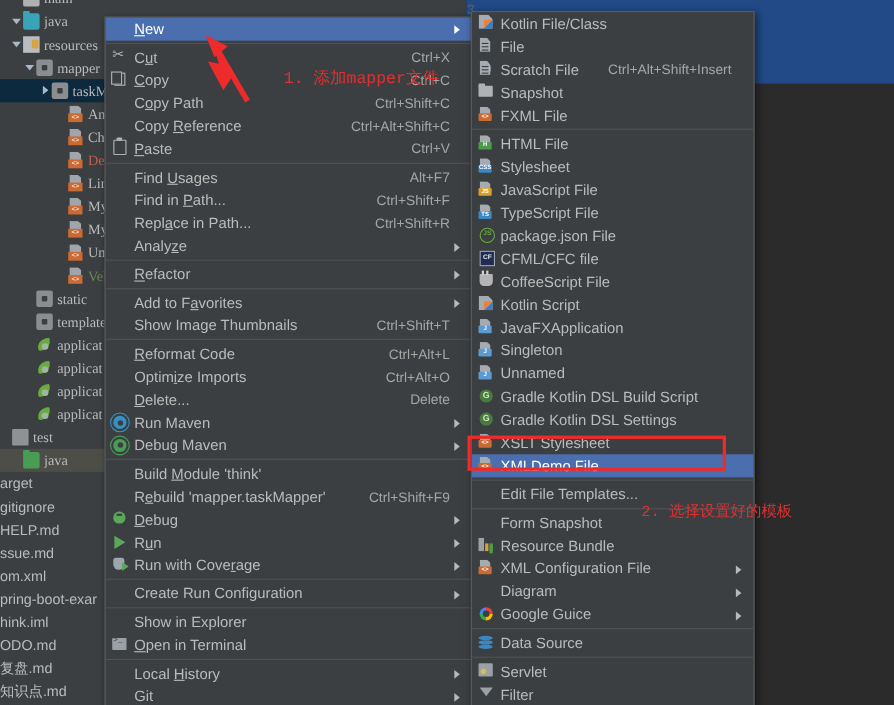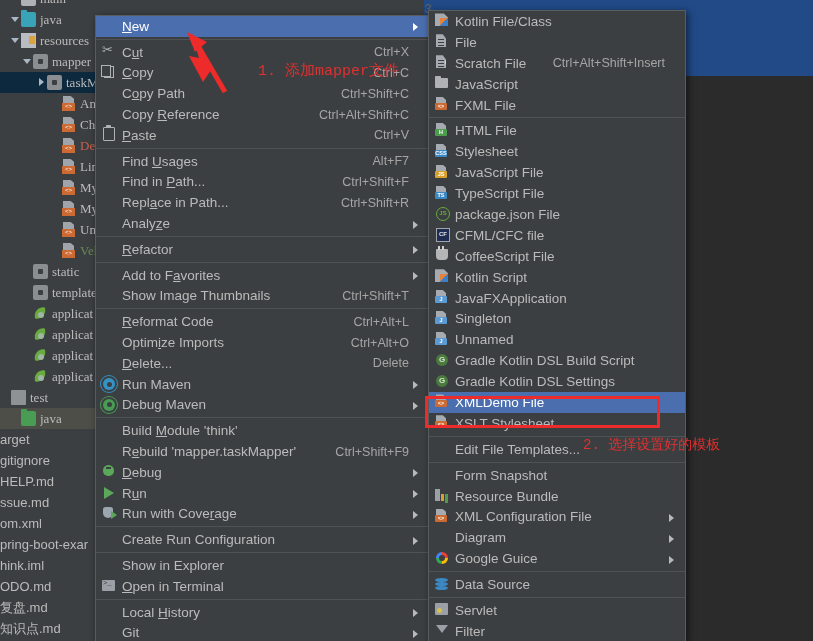--- a/index.html
+++ b/index.html
@@ -138,21 +138,21 @@
   .fi-db{position:absolute;left:4px;top:3px;width:13px;height:12px;}
   .fi-db::before{content:"";position:absolute;left:0;top:0;width:13px;height:4px;border-radius:50%;background:#3b88c3;box-shadow:0 4px 0 #3b88c3,0 8px 0 #3b88c3;}
   .fi-servlet{position:absolute;left:4px;top:3px;width:13px;height:12px;background:#9aa0a6;border-radius:1px;}
   .fi-servlet::after{content:"";position:absolute;left:2px;bottom:2px;width:5px;height:5px;border-radius:50%;background:#d6c24a;}
   .fi-filter{position:absolute;left:5px;top:4px;width:0;height:0;border-left:6px solid transparent;border-right:6px solid transparent;border-top:8px solid #9aa0a6;}
   .fi-filter::after{content:"";position:absolute;left:-1px;top:8px;width:2px;height:4px;background:#9aa0a6;}
 
   
   .annot{position:absolute;color:#e03030;font-size:15px;font-family:"Liberation Mono","DejaVu Sans Mono",monospace;white-space:nowrap;}
   .annot1{left:258px;top:61px;}
-  .annot2{left:583px;top:436px;font-size:14px;}
+  .annot2{left:583px;top:456px;font-size:14px;}
   .redbox{position:absolute;border:3px solid #ee2b2b;box-sizing:border-box;}
   .redbox1{left:425px;top:396px;width:235px;height:32px;}
   .arrow-svg{position:absolute;left:185px;top:30px;}
   .watermark{position:absolute;right:9px;bottom:12px;color:#d0d0d0;font-size:14px;font-family:"Liberation Sans",sans-serif;white-space:nowrap;}
 </style>
 </head>
 <body>
 
 <div class="root">
 
@@ -511,21 +511,21 @@
           </span>
         </span>
         <span class="mlabel">Scratch File</span>
         <span class="mkey">Ctrl+Alt+Shift+Insert</span>
         <span class="marrow" style="visibility: hidden;"></span>
       </div>
       <div class="mi">
         <span class="micon">
           <span class="fi-folder"></span>
         </span>
-        <span class="mlabel">JavaScript</span>
+        <span class="mlabel">Snapshot</span>
         <span class="marrow" style="visibility: hidden;"></span>
       </div>
       <div class="mi">
         <span class="micon">
           <span class="fi-doc">
             <span class="page"></span>
             <span class="tag tag-xml">&lt;&gt;</span>
           </span>
         </span>
         <span class="mlabel">FXML File</span>
@@ -637,38 +637,38 @@
         <span class="mlabel">Gradle Kotlin DSL Build Script</span>
         <span class="marrow" style="visibility: hidden;"></span>
       </div>
       <div class="mi">
         <span class="micon">
           <span class="fi-gradle"></span>
         </span>
         <span class="mlabel">Gradle Kotlin DSL Settings</span>
         <span class="marrow" style="visibility: hidden;"></span>
       </div>
+      <div class="mi">
+        <span class="micon">
+          <span class="fi-doc">
+            <span class="page"></span>
+            <span class="tag tag-xml">&lt;&gt;</span>
+          </span>
+        </span>
+        <span class="mlabel">XSLT Stylesheet</span>
+        <span class="marrow" style="visibility: hidden;"></span>
+      </div>
       <div class="mi highlight">
         <span class="micon">
           <span class="fi-doc">
             <span class="page"></span>
             <span class="tag tag-xml">&lt;&gt;</span>
           </span>
         </span>
         <span class="mlabel">XMLDemo File</span>
-        <span class="marrow" style="visibility: hidden;"></span>
-      </div>
-      <div class="mi">
-        <span class="micon">
-          <span class="fi-doc">
-            <span class="page"></span>
-            <span class="tag tag-xml">&lt;&gt;</span>
-          </span>
-        </span>
-        <span class="mlabel">XSLT Stylesheet</span>
         <span class="marrow" style="visibility: hidden;"></span>
       </div>
       <div class="msep"></div>
       <div class="mi">
         <span class="micon"></span>
         <span class="mlabel">Edit File Templates...</span>
         <span class="marrow" style="visibility: hidden;"></span>
       </div>
       <div class="msep"></div>
       <div class="mi">

